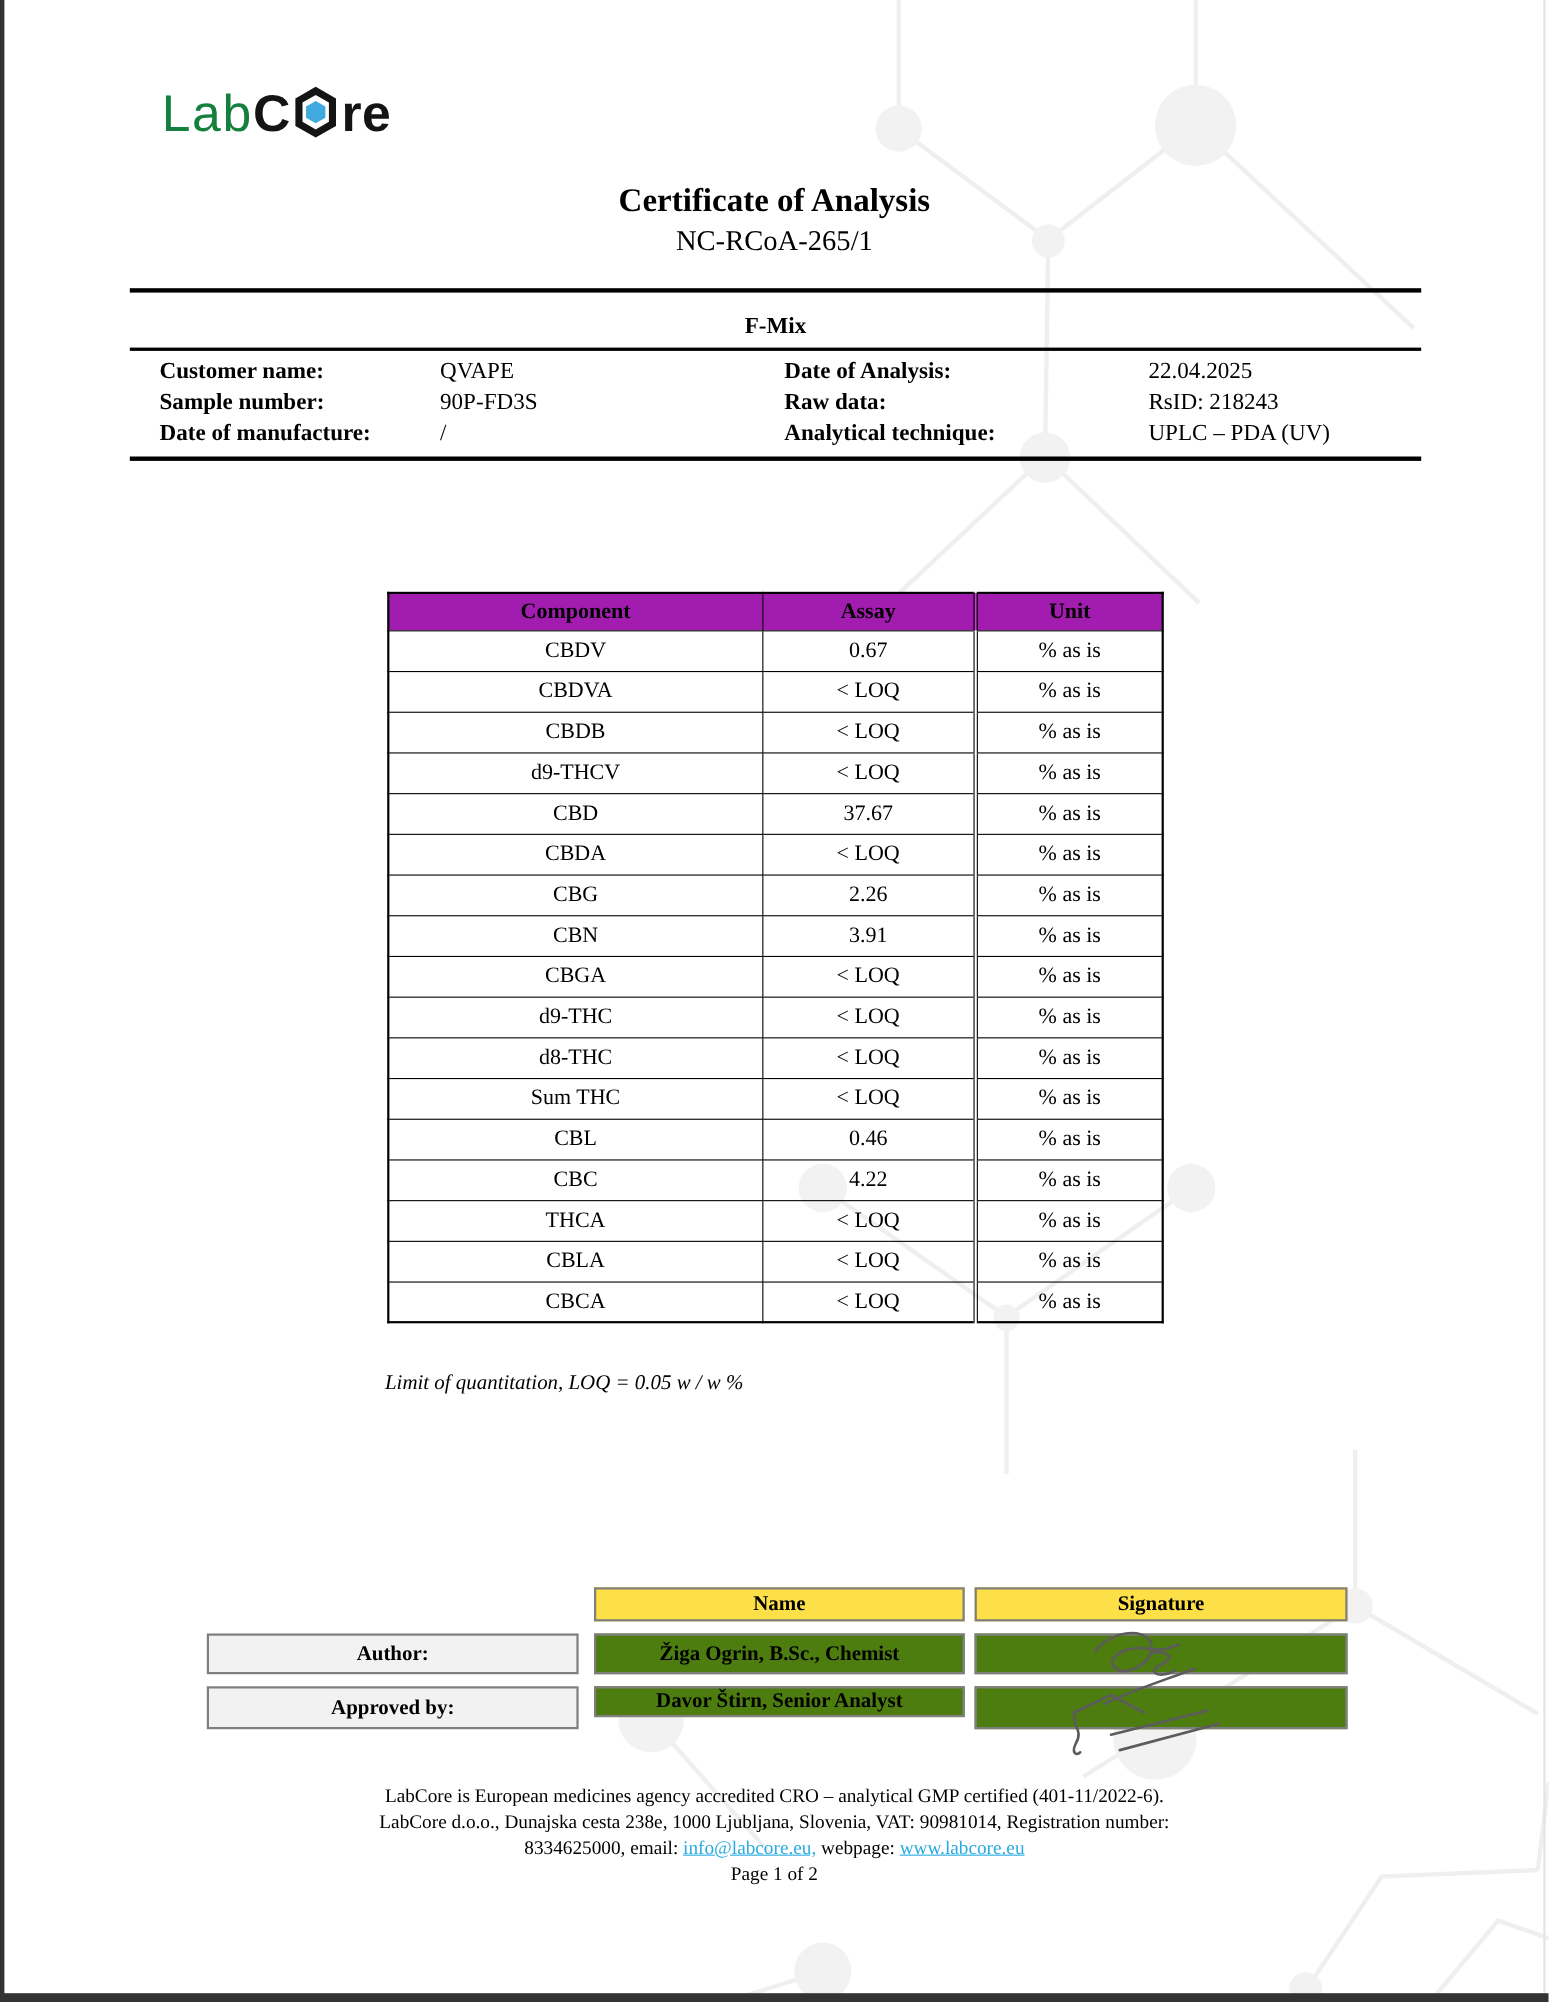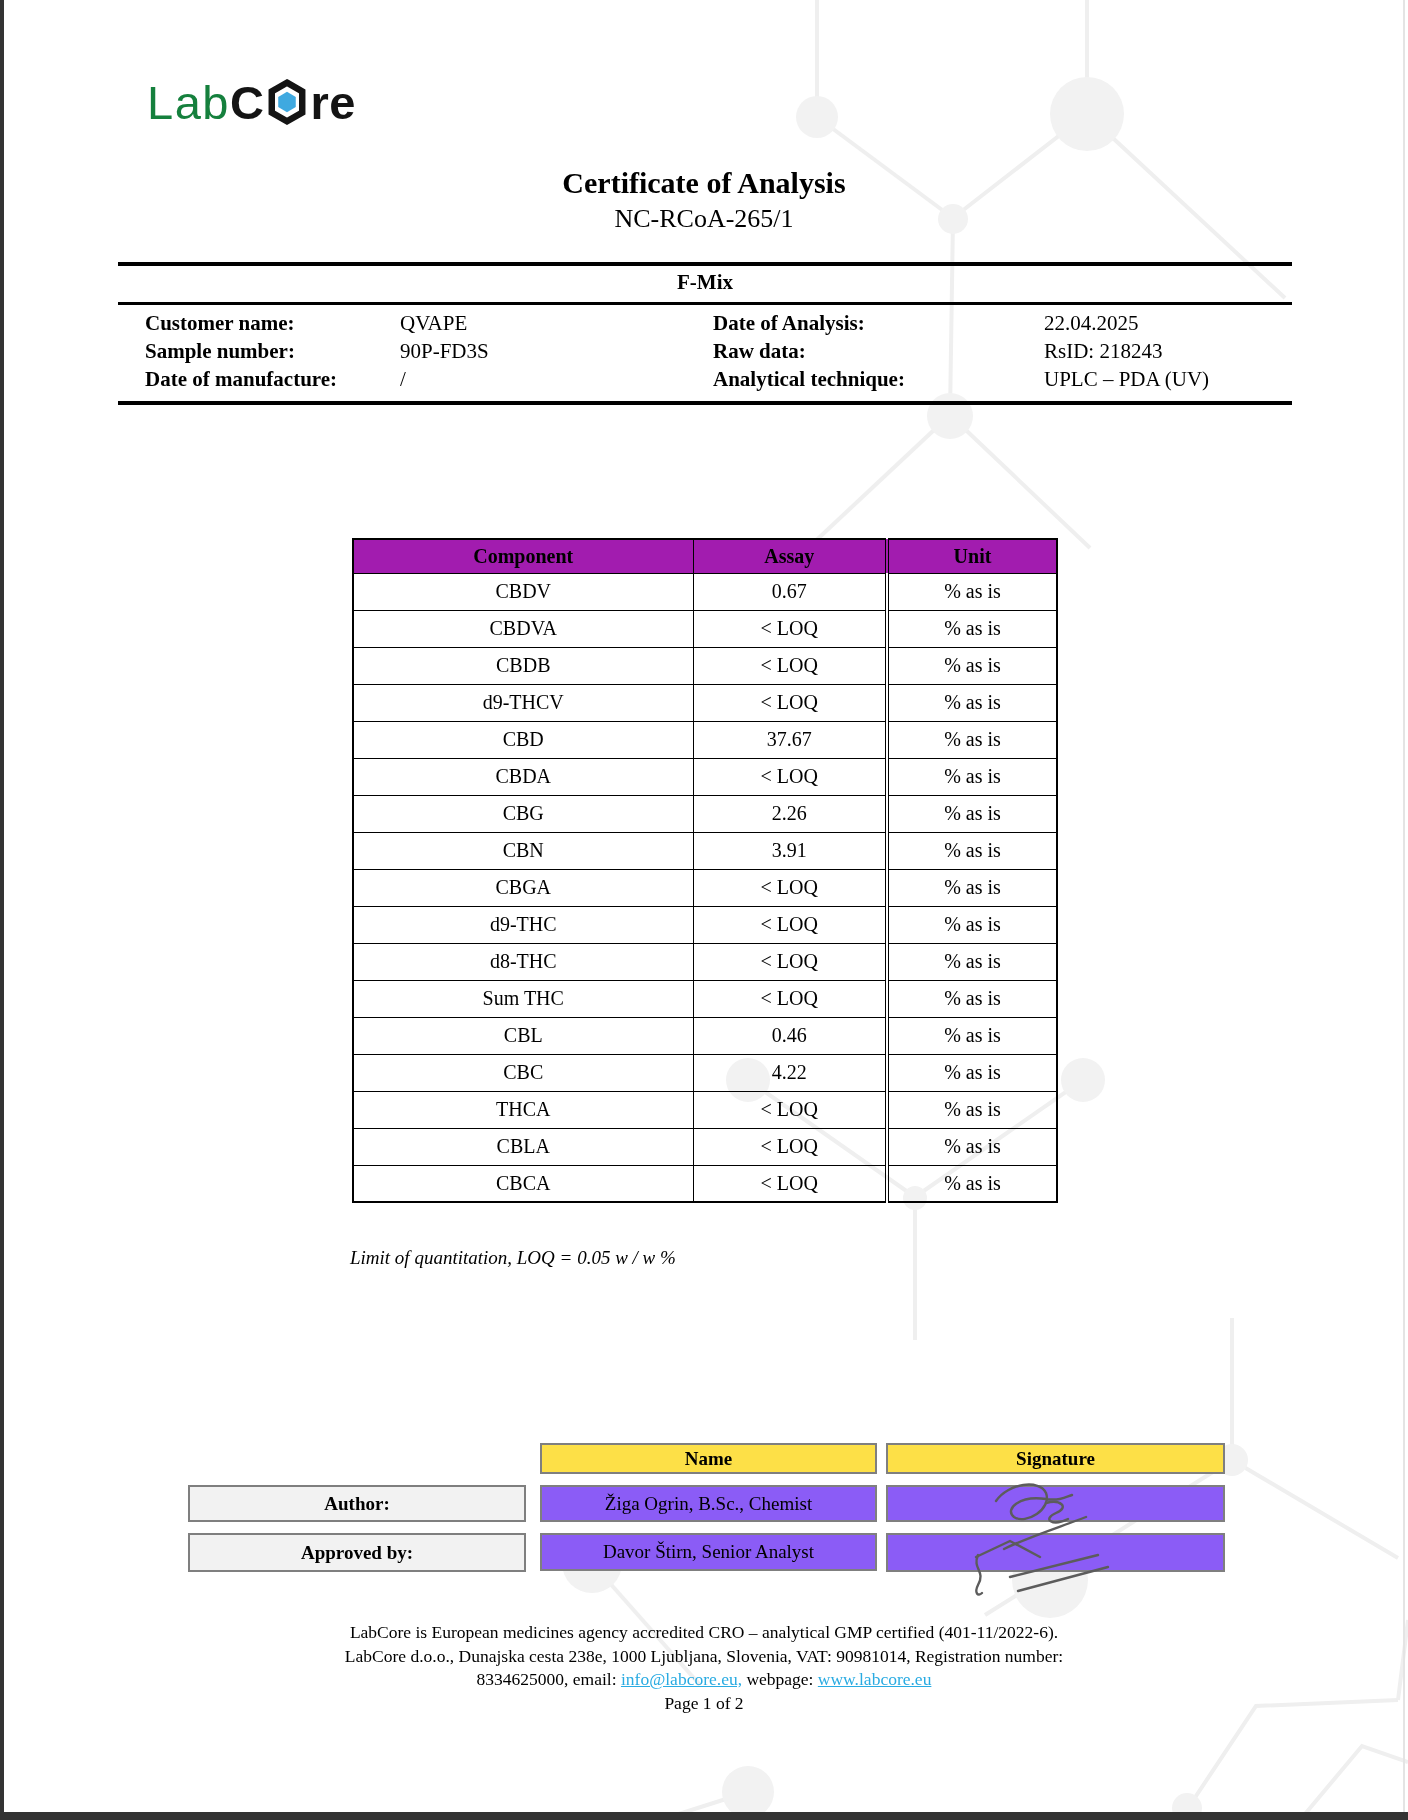--- a/index.html
+++ b/index.html
@@ -29,51 +29,51 @@
   .logo-hex  { margin:0 2px; display:block; }
 
   
   .title-block { position:absolute; top:166px; left:0; width:100%; text-align:center; }
   .doc-title   { font-size:30px; font-weight:700; }
   .doc-number  { font-size:26px; margin-top:4px; }
 
   
   .info-table { position:absolute; left:118px; top:262px; width:1174px;
                 border-top:4px solid #000; border-bottom:4px solid #000; }
-  .fmix-row { text-align:center; font-weight:700; font-size:21px; padding:4px 0 7px 0;
+  .fmix-row { text-align:center; font-weight:700; font-size:21px; padding:18px 0 7px 0;
               border-bottom:3px solid #000; }
   .info-grid { display:grid; grid-template-columns:255px 313px 331px auto;
                padding:4px 0 8px 27px; font-size:21px; line-height:28px; }
   .info-label { font-weight:700; }
 
   
   .coa-table { position:absolute; left:352px; top:538px; border-collapse:collapse;
                font-size:20px; border:2.5px solid #000; }
   .coa-table th, .coa-table td { border:1.5px solid #000; text-align:center; font-weight:400; }
   .coa-table th { background:#a21caf; font-weight:700; height:34px;margin-top:17px; }
   .coa-table td { height:37px; }
   .col-component { width:340px; }
   .col-assay     { width:194px; }
   .col-unit      { width:170px; border-left:4px double #000 !important; }
 
   .footnote { position:absolute; left:350px; top:1247px; font-style:italic; font-size:19px; }
 
   
   .sig-area { position:absolute; left:188px; top:1443px; width:1039px; height:140px; }
-  .sig-box  { position:absolute; border:2px solid #7f7f7f; background:#8b5cf6;
-              display:flex; align-items:center; justify-content:center; font-size:19px; }
+  .sig-box  { position:absolute; border:2px solid #7f7f7f; background:#4d7c0f;
+              display:flex; align-items:center; justify-content:center; font-size:19px;font-weight:bold; }
   .sig-head { background:#fde047; font-weight:700; }
   .sig-label{ background:#f2f2f2; font-weight:700; }
   .b-name-h   { left:352px; top:0;    width:337px; height:31px; }
   .b-sig-h    { left:698px; top:0;    width:339px; height:31px; }
   .b-auth-l   { left:0;     top:42px; width:338px; height:37px; }
   .b-auth-n   { left:352px; top:42px; width:337px; height:37px; }
   .b-auth-s   { left:698px; top:42px; width:339px; height:37px; }
   .b-appr-l   { left:0;     top:90px; width:338px; height:39px; }
-  .b-appr-n   { left:352px; top:90px; width:337px; height:38px; }
+  .b-appr-n   { left:352px; top:90px; width:337px; height:28px; }
   .b-appr-s   { left:698px; top:90px; width:339px; height:39px; }
   .scribble   { position:absolute; pointer-events:none; }
 
   
   .footer { position:absolute; top:1621px; left:0; width:100%; text-align:center;
             font-size:17.5px; line-height:23.5px; }
   .footer a { color:#29abe2; text-decoration:underline; }
   .page-num { margin-top:0px; }
 </style>
 </head>

